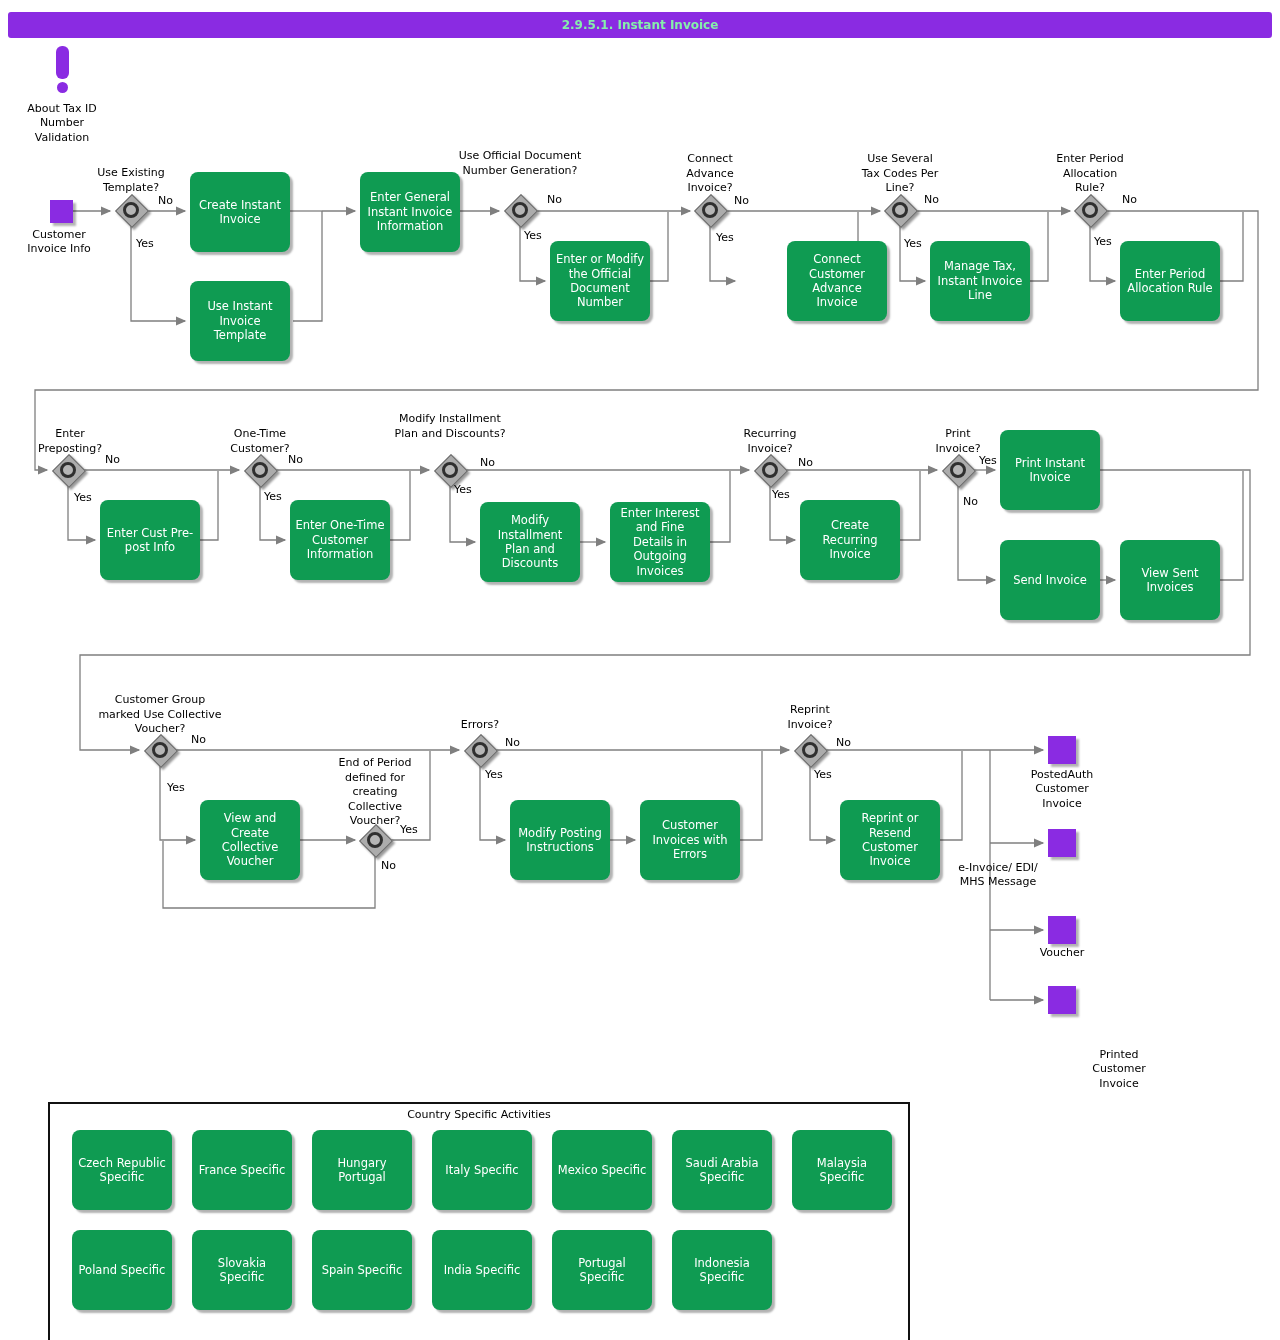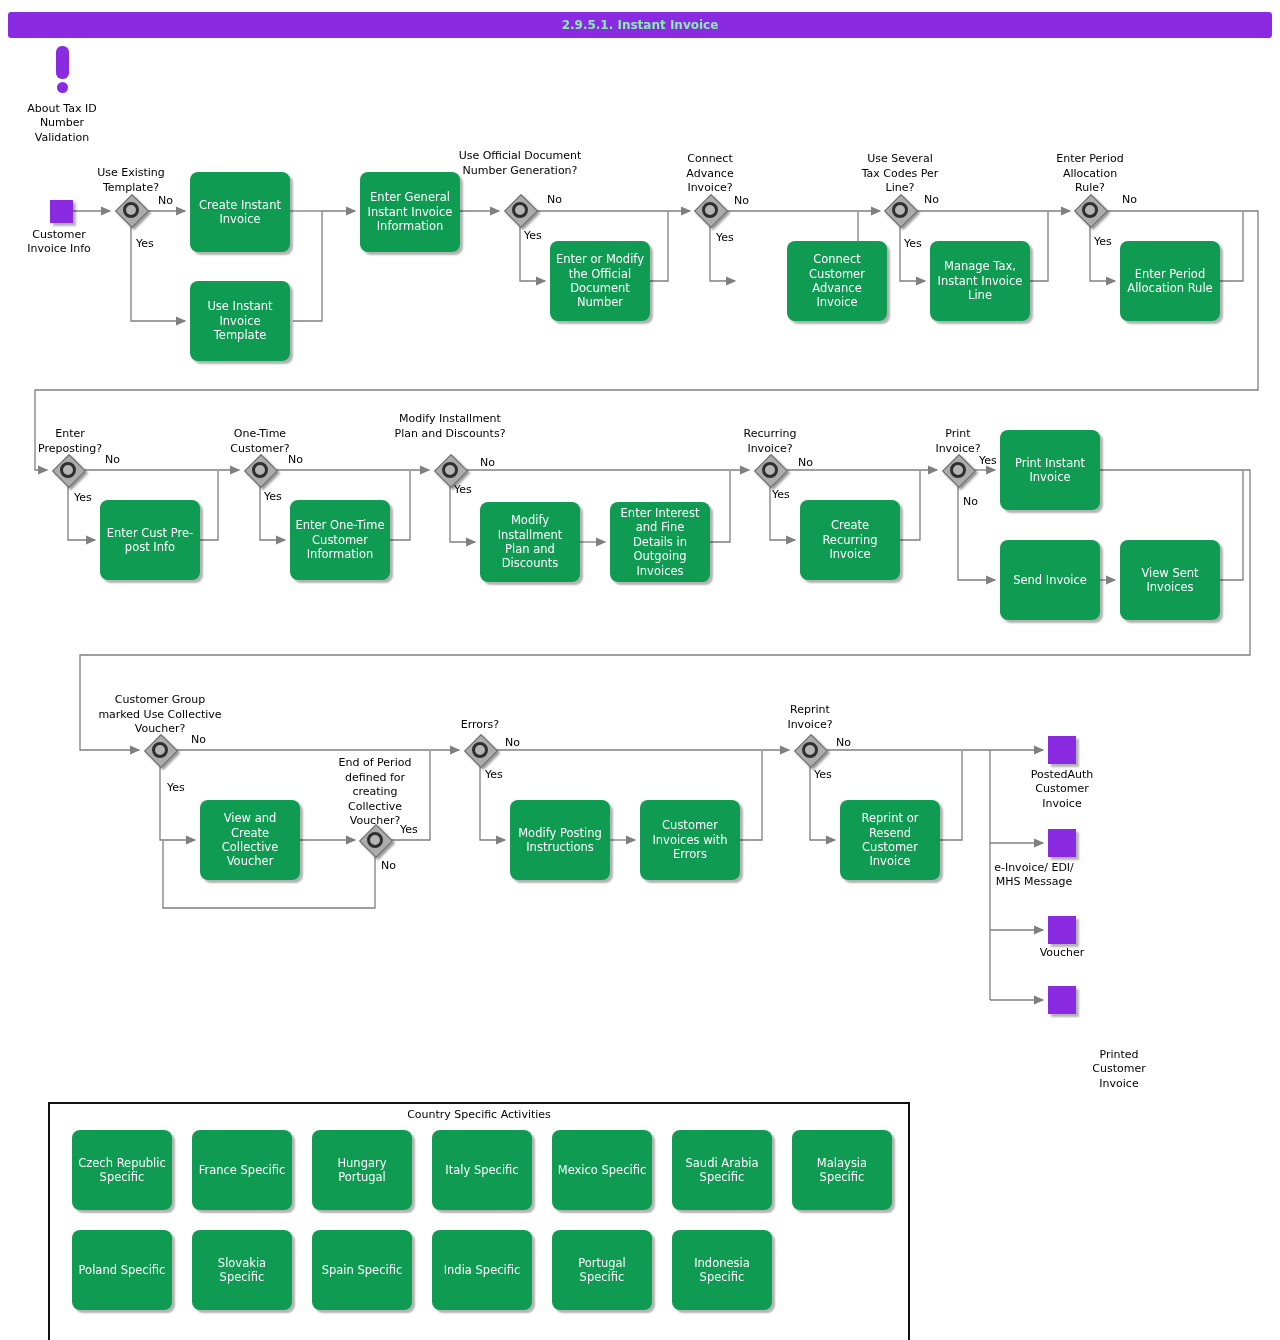--- a/index.html
+++ b/index.html
@@ -241,21 +241,21 @@
   <div class="act" style="left:1000px;top:540px;">Send Invoice</div>
   <div class="act" style="left:1120px;top:540px;">View Sent Invoices</div>
   <div class="act" style="left:200px;top:800px;">View and Create Collective Voucher</div>
   <div class="act" style="left:510px;top:800px;">Modify Posting Instructions</div>
   <div class="act" style="left:640px;top:800px;">Customer Invoices with Errors</div>
   <div class="act" style="left:840px;top:800px;">Reprint or Resend Customer Invoice</div>
 
   <div class="evt" style="left:1048px;top:736px;"></div>
   <div class="evt-label" style="left:1062px;top:768px;width:90px;">PostedAuth Customer Invoice</div>
   <div class="evt" style="left:1048px;top:829px;"></div>
-  <div class="evt-label" style="left:1034px;top:861px;width:82px;">e-Invoice/ EDI/ MHS Message</div>
+  <div class="evt-label" style="left:998px;top:861px;width:82px;">e-Invoice/ EDI/ MHS Message</div>
   <div class="evt" style="left:1048px;top:916px;"></div>
   <div class="evt-label" style="left:1062px;top:946px;width:80px;">Voucher</div>
   <div class="evt" style="left:1048px;top:986px;"></div>
   <div class="evt-label" style="left:1119px;top:1015px;width:80px;margin-top:33px;">Printed Customer Invoice</div>
 
   <div class="panel">
     <div class="panel-title">Country Specific Activities</div>
     <div class="panel-grid">
       <div class="country">Czech Republic Specific</div>
       <div class="country">France Specific</div>

